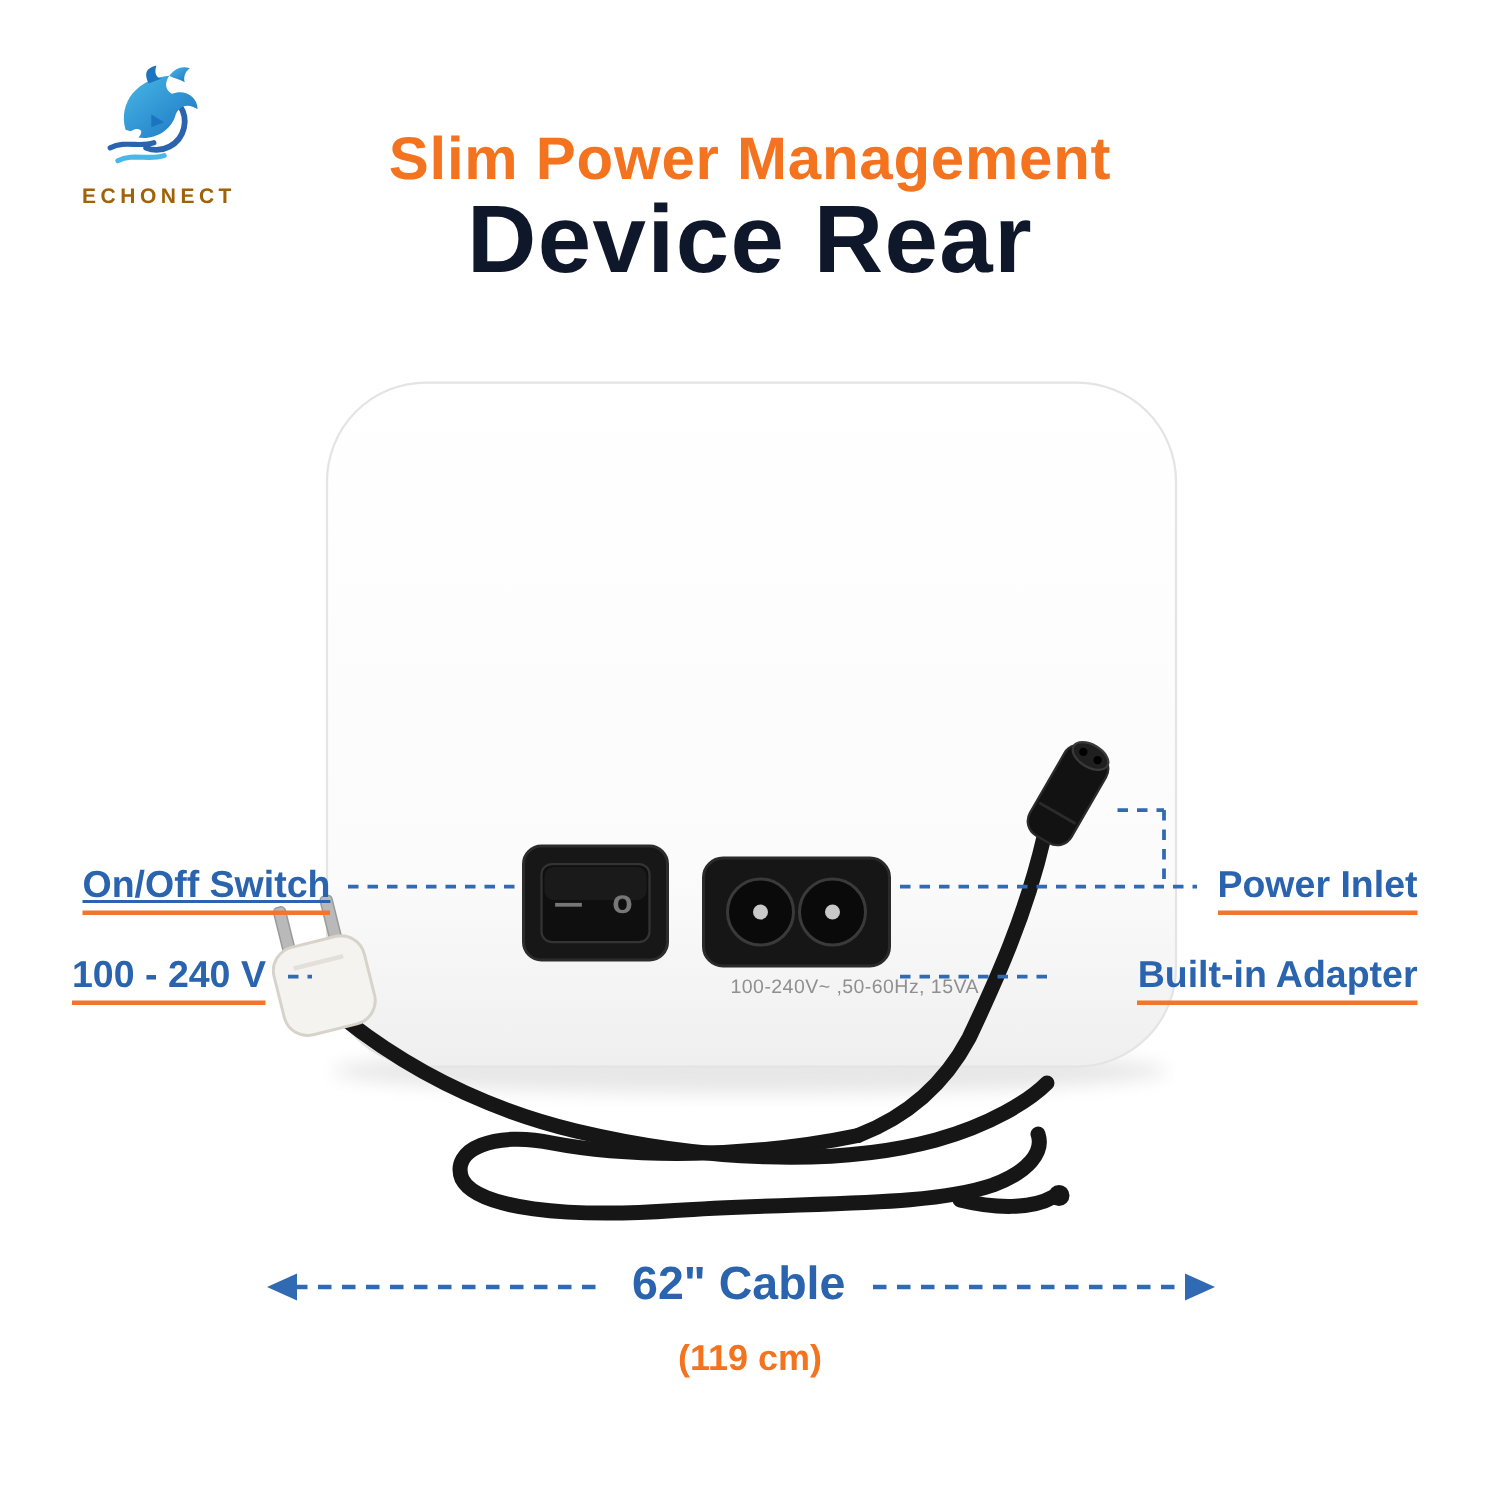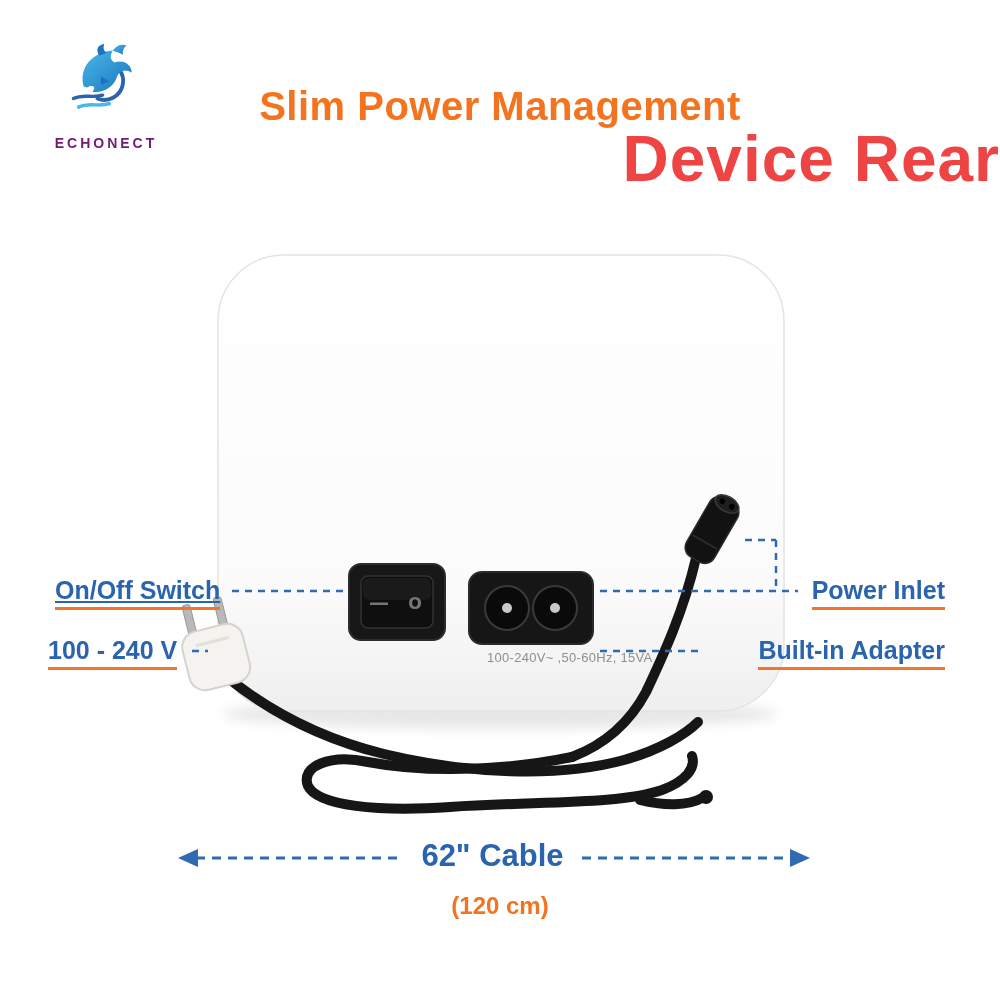--- a/index.html
+++ b/index.html
@@ -1,25 +1,25 @@
 <!DOCTYPE html>
 <html><head>
 <meta charset="utf-8">
 <style>
   html,body{margin:0;padding:0;background:#ffffff;}
   .stage{
     position:relative;width:1000px;height:1000px;background:#ffffff;overflow:hidden;
     font-family:"Liberation Sans","DejaVu Sans",sans-serif;
   }
   .logo{position:absolute;left:50px;top:42px;width:112px;display:flex;flex-direction:column;align-items:center;}
-  .brand{font-size:14px;letter-spacing:3px;font-weight:bold;color:#701a75;margin-top:21px;white-space:nowrap;}
+  .brand{font-size:14px;letter-spacing:3px;font-weight:bold;color:#a16207;margin-top:8px;white-space:nowrap;}
   .subtitle{position:absolute;top:84px;left:0;right:0;text-align:center;
     font-size:40px;font-weight:bold;color:#f4731f;letter-spacing:0.5px;}
-  .title{position:absolute;top:122px;left:0;right:0;text-align:right;
-    font-size:64px;font-weight:bold;color:#ef4444;letter-spacing:1px;}
+  .title{position:absolute;top:122px;left:0;right:0;text-align:center;
+    font-size:64px;font-weight:bold;color:#0f172a;letter-spacing:1px;}
   .scene{position:absolute;left:0;top:0;width:1000px;height:1000px;}
   .callout{position:absolute;font-weight:bold;font-size:25px;color:#2a63ae;
     border-bottom:3px solid #f3752b;padding-bottom:4px;line-height:1.05;white-space:nowrap;}
   .spec{position:absolute;left:452px;top:650px;font-size:13px;color:#8f8f8f;letter-spacing:0.3px;white-space:nowrap;margin-left:35px;}
   .cable-label{position:absolute;left:385px;width:215px;top:838px;text-align:center;
     font-size:31px;font-weight:bold;color:#2a63ae;white-space:nowrap;}
   .metric{position:absolute;left:0;right:0;top:892px;text-align:center;
     font-size:24px;font-weight:bold;color:#f4731f;}
 </style>
 </head>
@@ -122,15 +122,15 @@
   </svg>
 
   <div class="callout" style="left:55px;top:577px;text-decoration:underline;">On/Off Switch</div>
   <div class="callout" style="left:48px;top:637px;">100 - 240 V</div>
   <div class="callout" style="right:55px;top:637px;">Built-in Adapter</div>
   <div class="callout" style="right:55px;top:577px;">Power Inlet</div>
 
   <div class="spec">100-240V~ ,50-60Hz, 15VA</div>
 
   <div class="cable-label">62" Cable</div>
-  <div class="metric">(120 cm)</div>
+  <div class="metric">(119 cm)</div>
 
 </div>
 
 </body></html>

